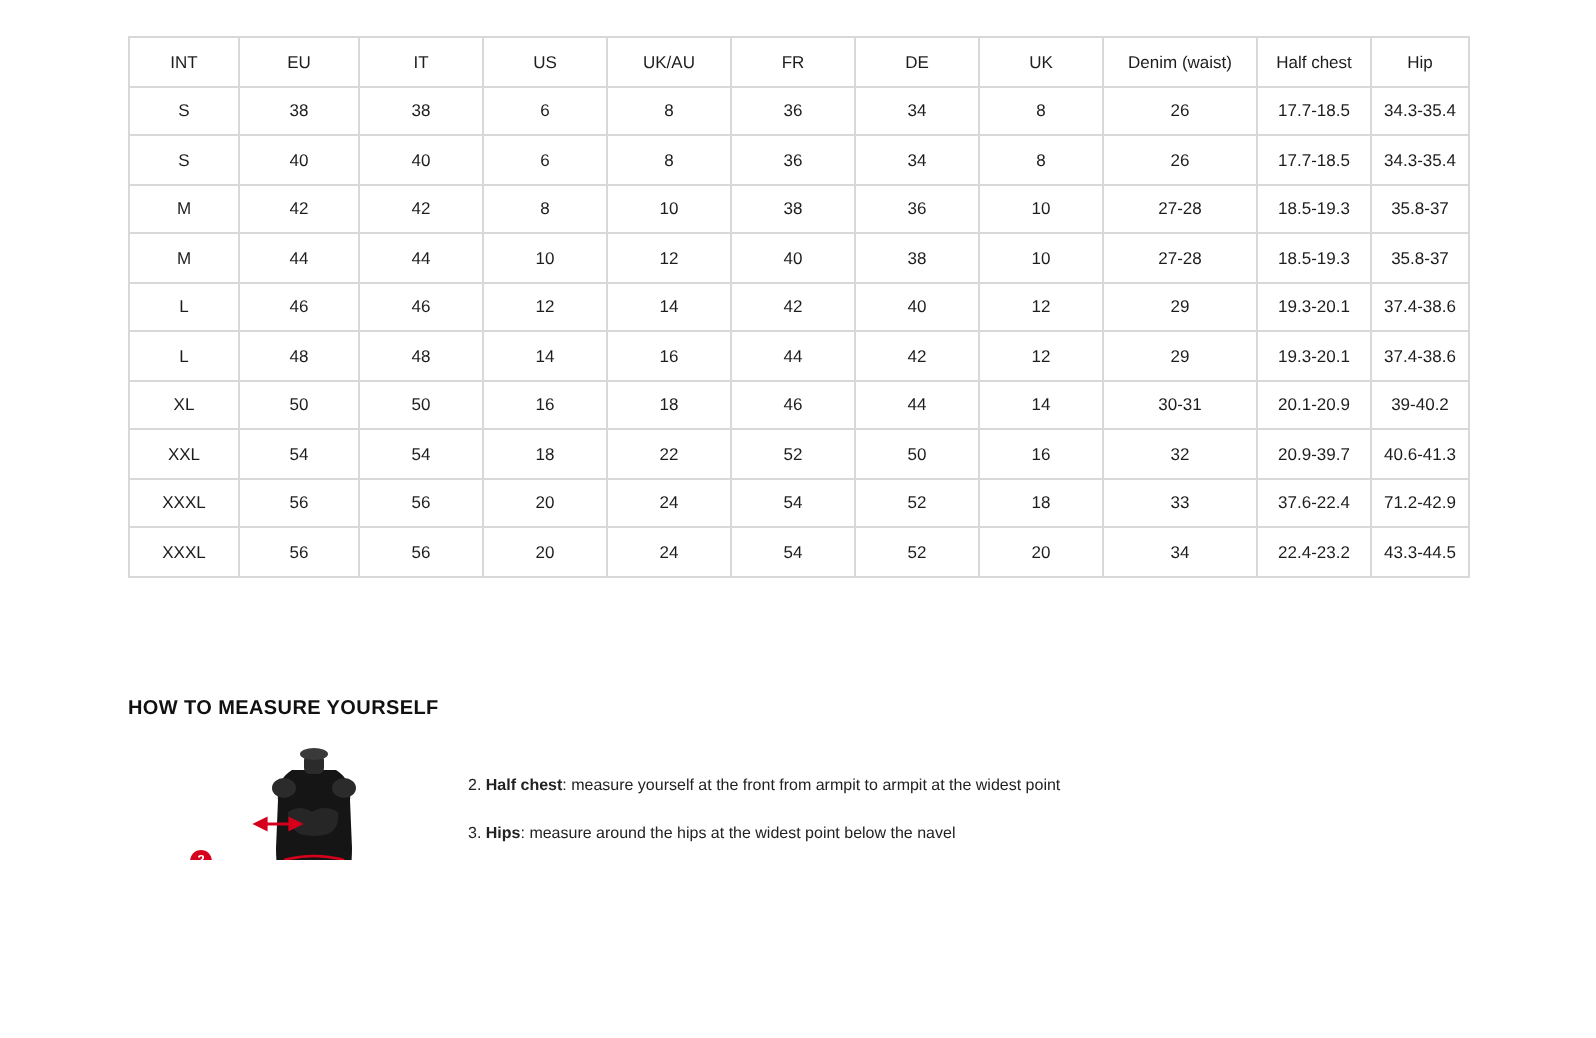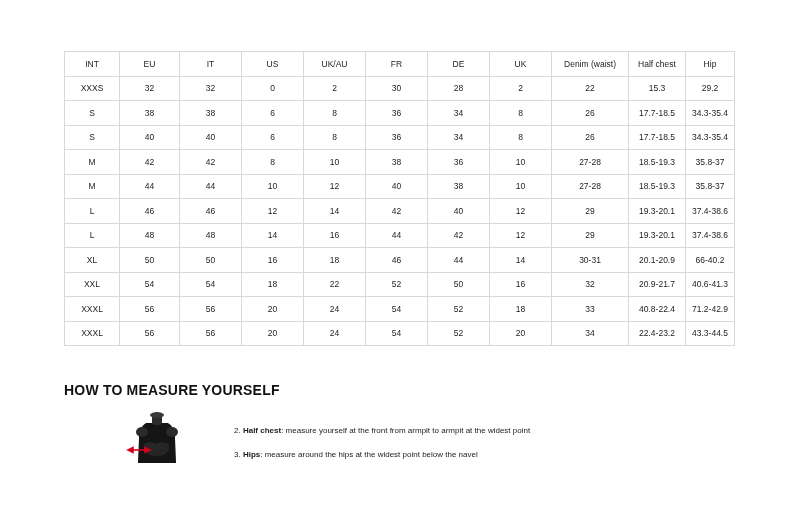--- a/index.html
+++ b/index.html
@@ -10,21 +10,20 @@
     height: 519px;
     background: #ffffff;
     font-family: "Liberation Sans", sans-serif;
     color: #1a1a1a;
   }
   #page {
     position: relative;
     width: 798px;
     height: 430px;
     overflow: hidden;
-    margin-top: 33px;
   }
   
   .table-wrap {
     position: absolute;
     left: 64px;
     top: 18px;
     width: 670px;
   }
   table.size-table {
     border-collapse: collapse;
@@ -58,21 +57,21 @@
   col.c10 { width: 49px; }
 
   
   .measure-section {
     position: absolute;
     left: 64px;
     top: 349px;
     width: 670px;
   }
   .measure-title {
-    font-size: 14px;
+    font-size: 10px;
     font-weight: bold;
     letter-spacing: 0.2px;
     color: #111;
     margin-bottom: 12px;
   }
   .measure-body {
     position: relative;
     display: flex;
     align-items: flex-start;
   }
@@ -142,33 +141,20 @@
           <th>FR</th>
           <th>DE</th>
           <th>UK</th>
           <th>Denim (waist)</th>
           <th>Half chest</th>
           <th>Hip</th>
         </tr>
       </thead>
       <tbody>
         <tr>
-          <td>XXXS</td>
-          <td>32</td>
-          <td>32</td>
-          <td>0</td>
-          <td>2</td>
-          <td>30</td>
-          <td>28</td>
-          <td>2</td>
-          <td>22</td>
-          <td>15.3</td>
-          <td>29.2</td>
-        </tr>
-        <tr>
           <td>S</td>
           <td>38</td>
           <td>38</td>
           <td>6</td>
           <td>8</td>
           <td>36</td>
           <td>34</td>
           <td>8</td>
           <td>26</td>
           <td>17.7-18.5</td>
@@ -243,46 +229,46 @@
           <td>XL</td>
           <td>50</td>
           <td>50</td>
           <td>16</td>
           <td>18</td>
           <td>46</td>
           <td>44</td>
           <td>14</td>
           <td>30-31</td>
           <td>20.1-20.9</td>
-          <td>66-40.2</td>
+          <td>39-40.2</td>
         </tr>
         <tr>
           <td>XXL</td>
           <td>54</td>
           <td>54</td>
           <td>18</td>
           <td>22</td>
           <td>52</td>
           <td>50</td>
           <td>16</td>
           <td>32</td>
-          <td>20.9-21.7</td>
+          <td>20.9-39.7</td>
           <td>40.6-41.3</td>
         </tr>
         <tr>
           <td>XXXL</td>
           <td>56</td>
           <td>56</td>
           <td>20</td>
           <td>24</td>
           <td>54</td>
           <td>52</td>
           <td>18</td>
           <td>33</td>
-          <td>40.8-22.4</td>
+          <td>37.6-22.4</td>
           <td>71.2-42.9</td>
         </tr>
         <tr>
           <td>XXXL</td>
           <td>56</td>
           <td>56</td>
           <td>20</td>
           <td>24</td>
           <td>54</td>
           <td>52</td>

